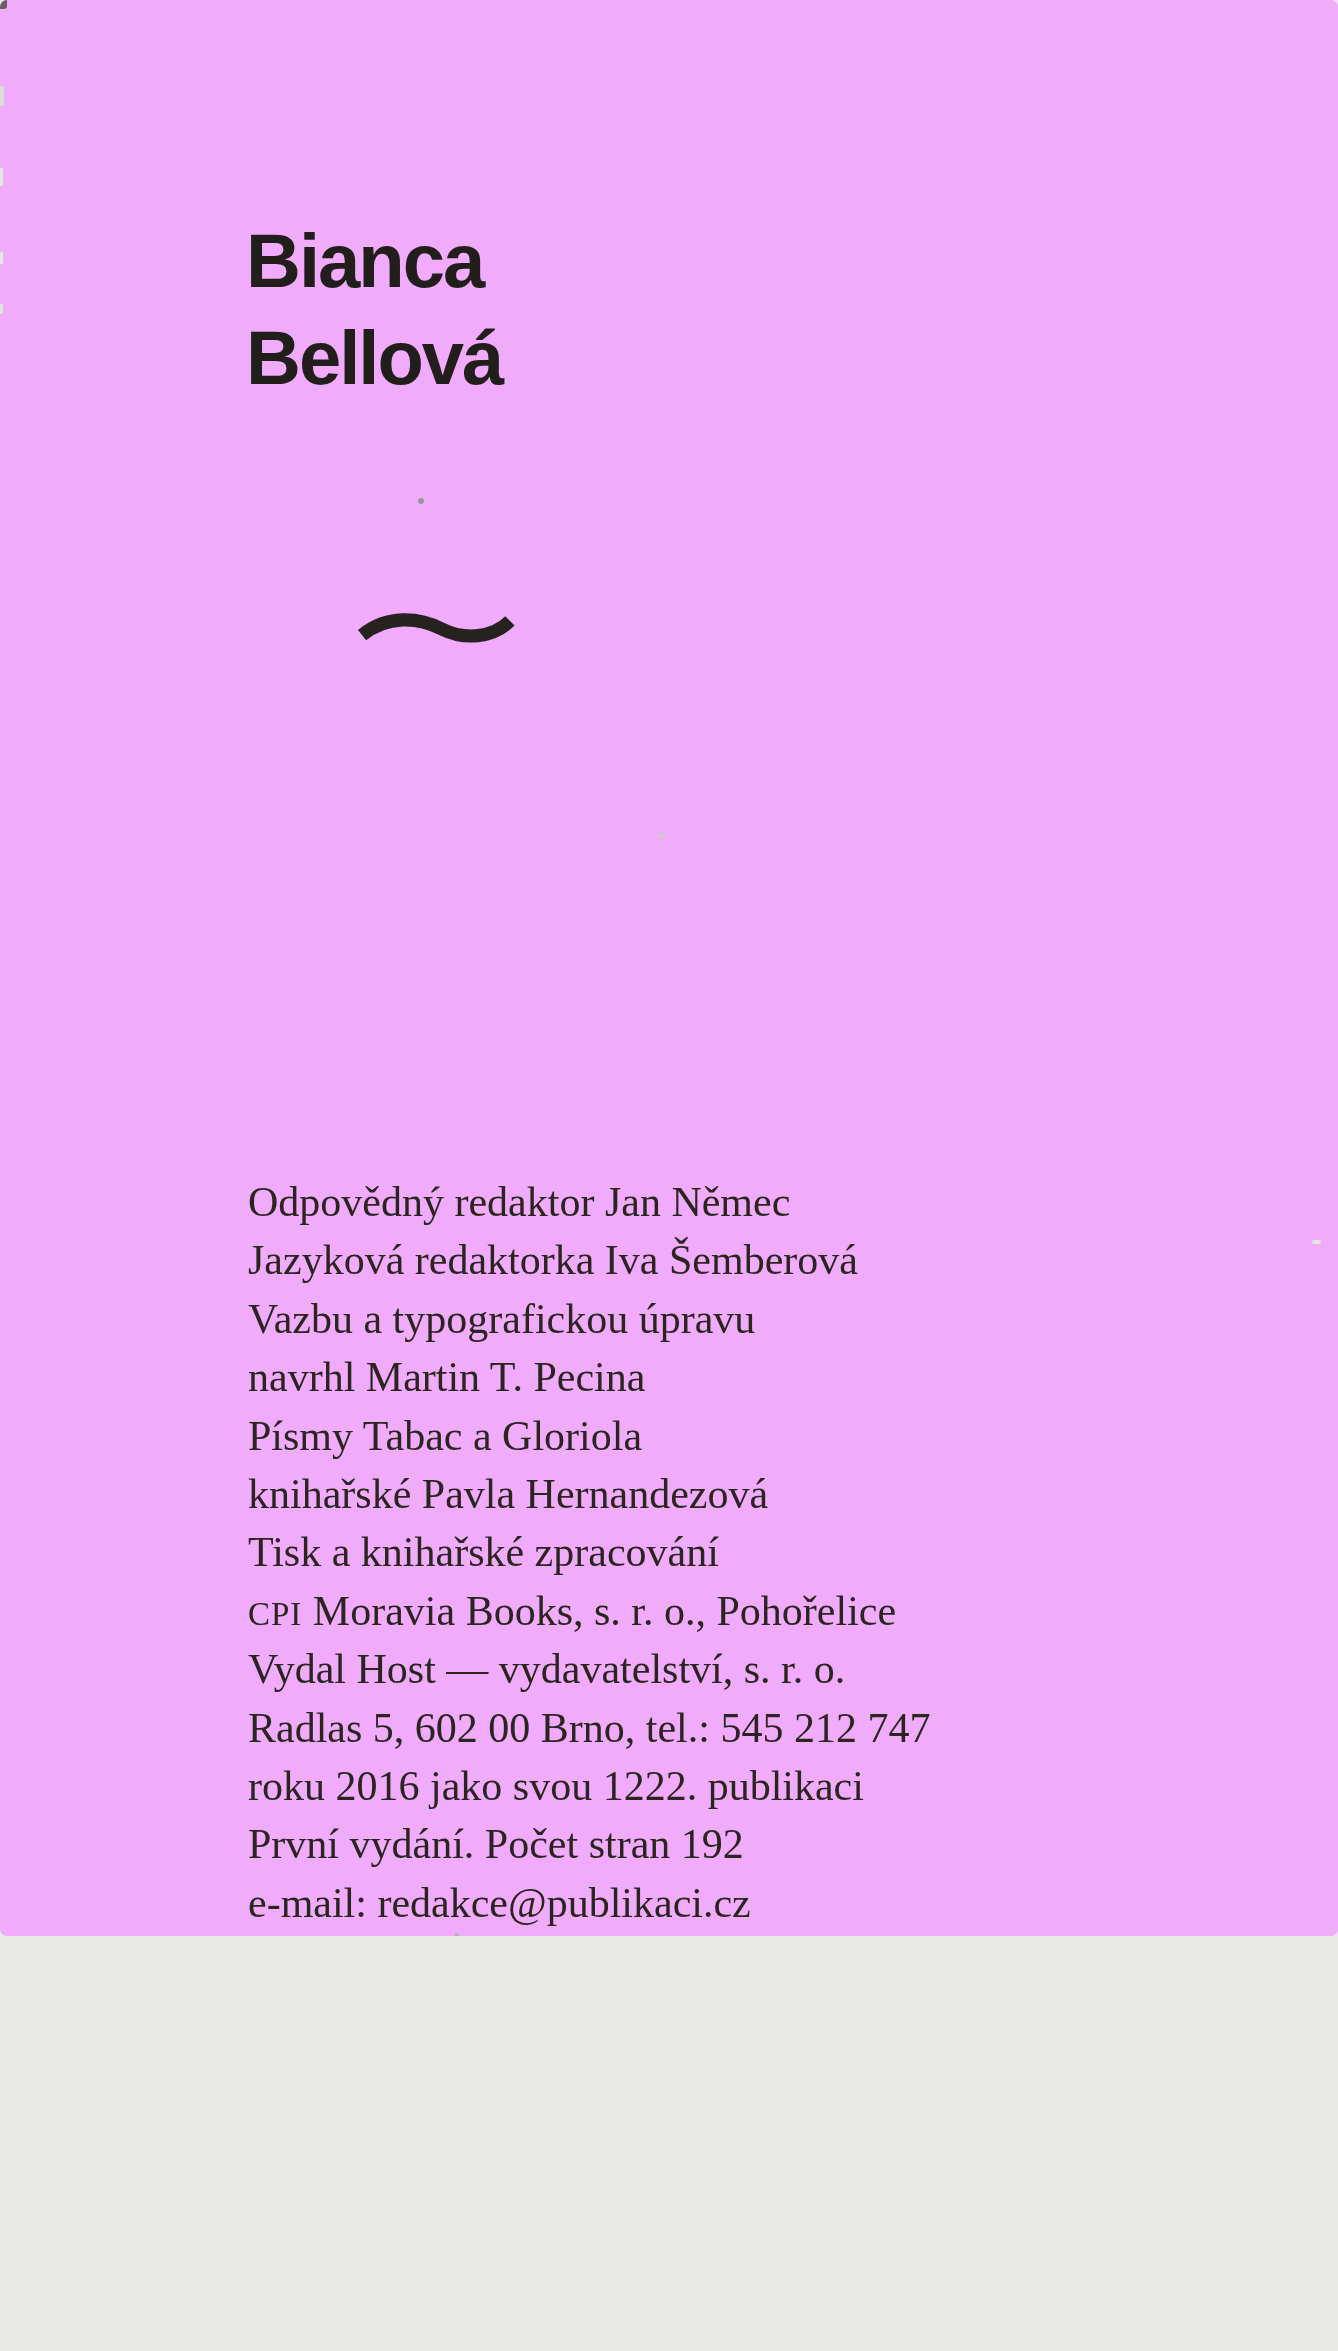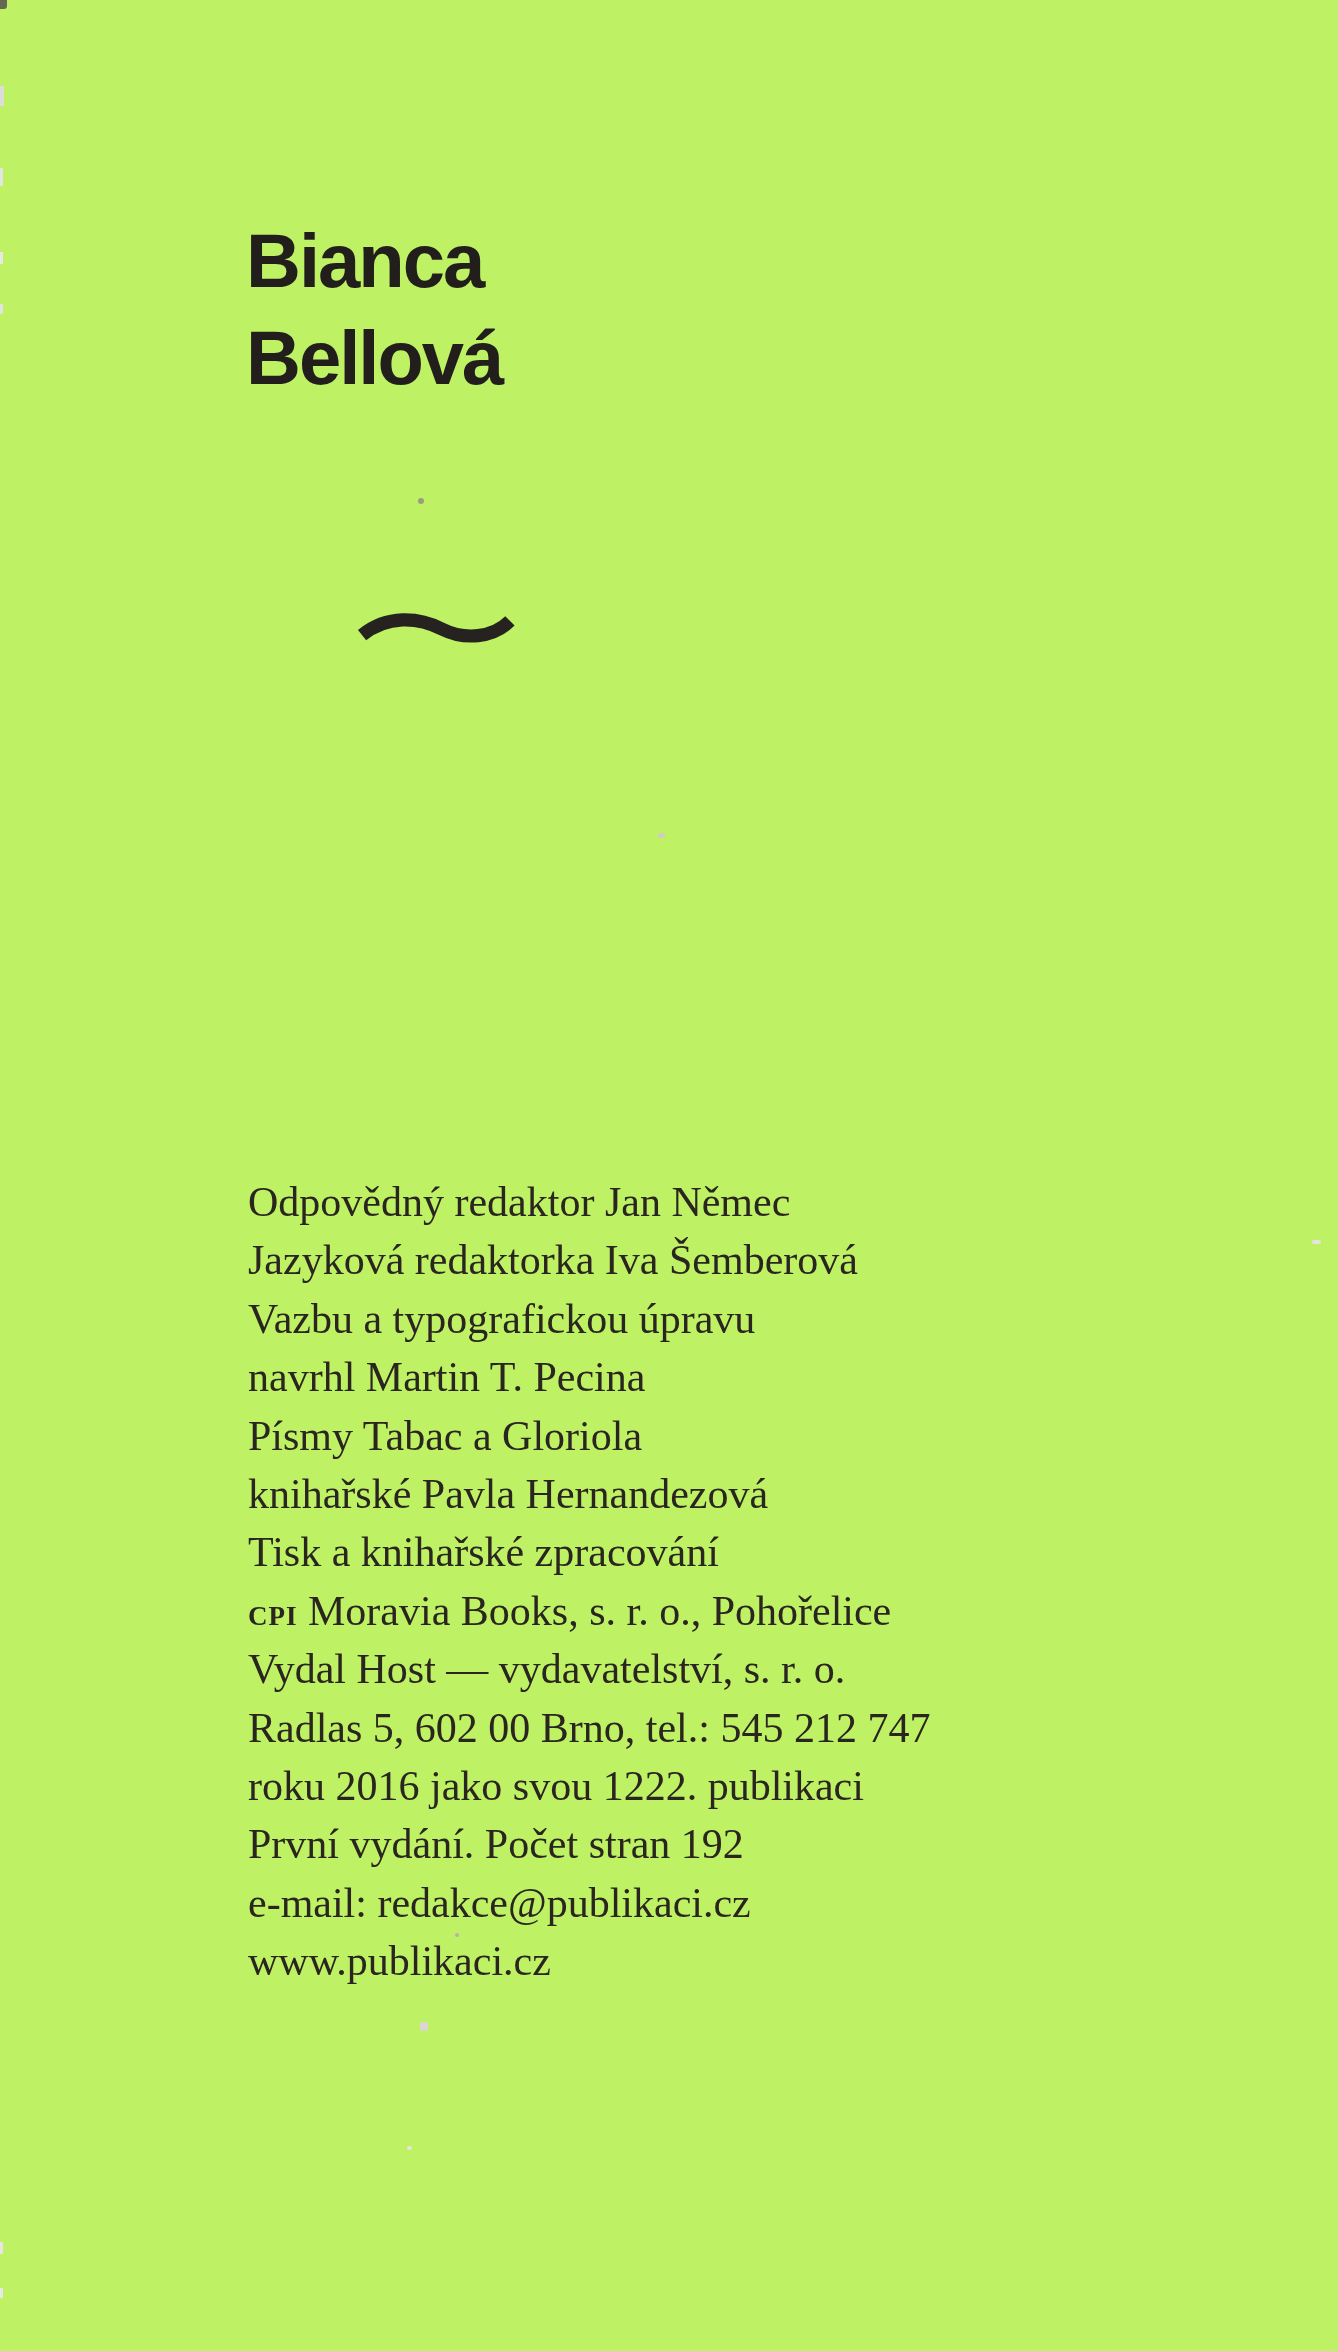--- a/index.html
+++ b/index.html
@@ -1,23 +1,24 @@
 <!DOCTYPE html>
 <html lang="cs"><head>
 <meta charset="utf-8">
 <style>
   html,body{margin:0;padding:0;background:#e8e8e6;}
   .page{
     position:relative;
     width:1338px;
-    height:2351px;
+    height:1936px;
     margin:0 auto;
-    background:#bef264;
+    background:#f0abfc;
     overflow:hidden;
     font-kerning:normal;
+    border-radius:7px;
   }
   .title{
     position:absolute;
     left:246px;
     top:212px;
     font-family:"Liberation Sans", sans-serif;
     font-weight:700;
     font-size:76px;
     line-height:97px;
     letter-spacing:-2px;
@@ -37,23 +38,22 @@
     left:248px;
     top:1173px;
     font-family:"Liberation Serif", serif;
     font-size:42px;
     line-height:58.4px;
     color:#2b2520;
     white-space:nowrap;
   }
   .colophon .line{height:58.4px;}
   .sc{
-    font-size:27px;
+    font-size:33px;
     letter-spacing:1px;
-    font-weight:bold;
   }
   .speck{position:absolute;}
   .s1{left:0;top:0;width:7px;height:9px;background:#55504c;border-radius:0 0 3px 0;opacity:.85;}
   .s2{left:0;top:86px;width:4px;height:20px;background:#dcdcd8;}
   .s3{left:0;top:168px;width:3px;height:18px;background:#e4e4e0;}
   .s4{left:0;top:252px;width:3px;height:12px;background:#e7e7e3;}
   .s5{left:0;top:304px;width:3px;height:10px;background:#e2e2de;}
   .s6{left:418px;top:498px;width:6px;height:6px;background:#8f8a85;border-radius:50%;opacity:.8;}
   .s7{left:658px;top:833px;width:7px;height:5px;background:#cfcbc6;border-radius:50%;}
   .s8{left:1312px;top:1240px;width:9px;height:4px;background:#e6e4e1;border-radius:2px;}

